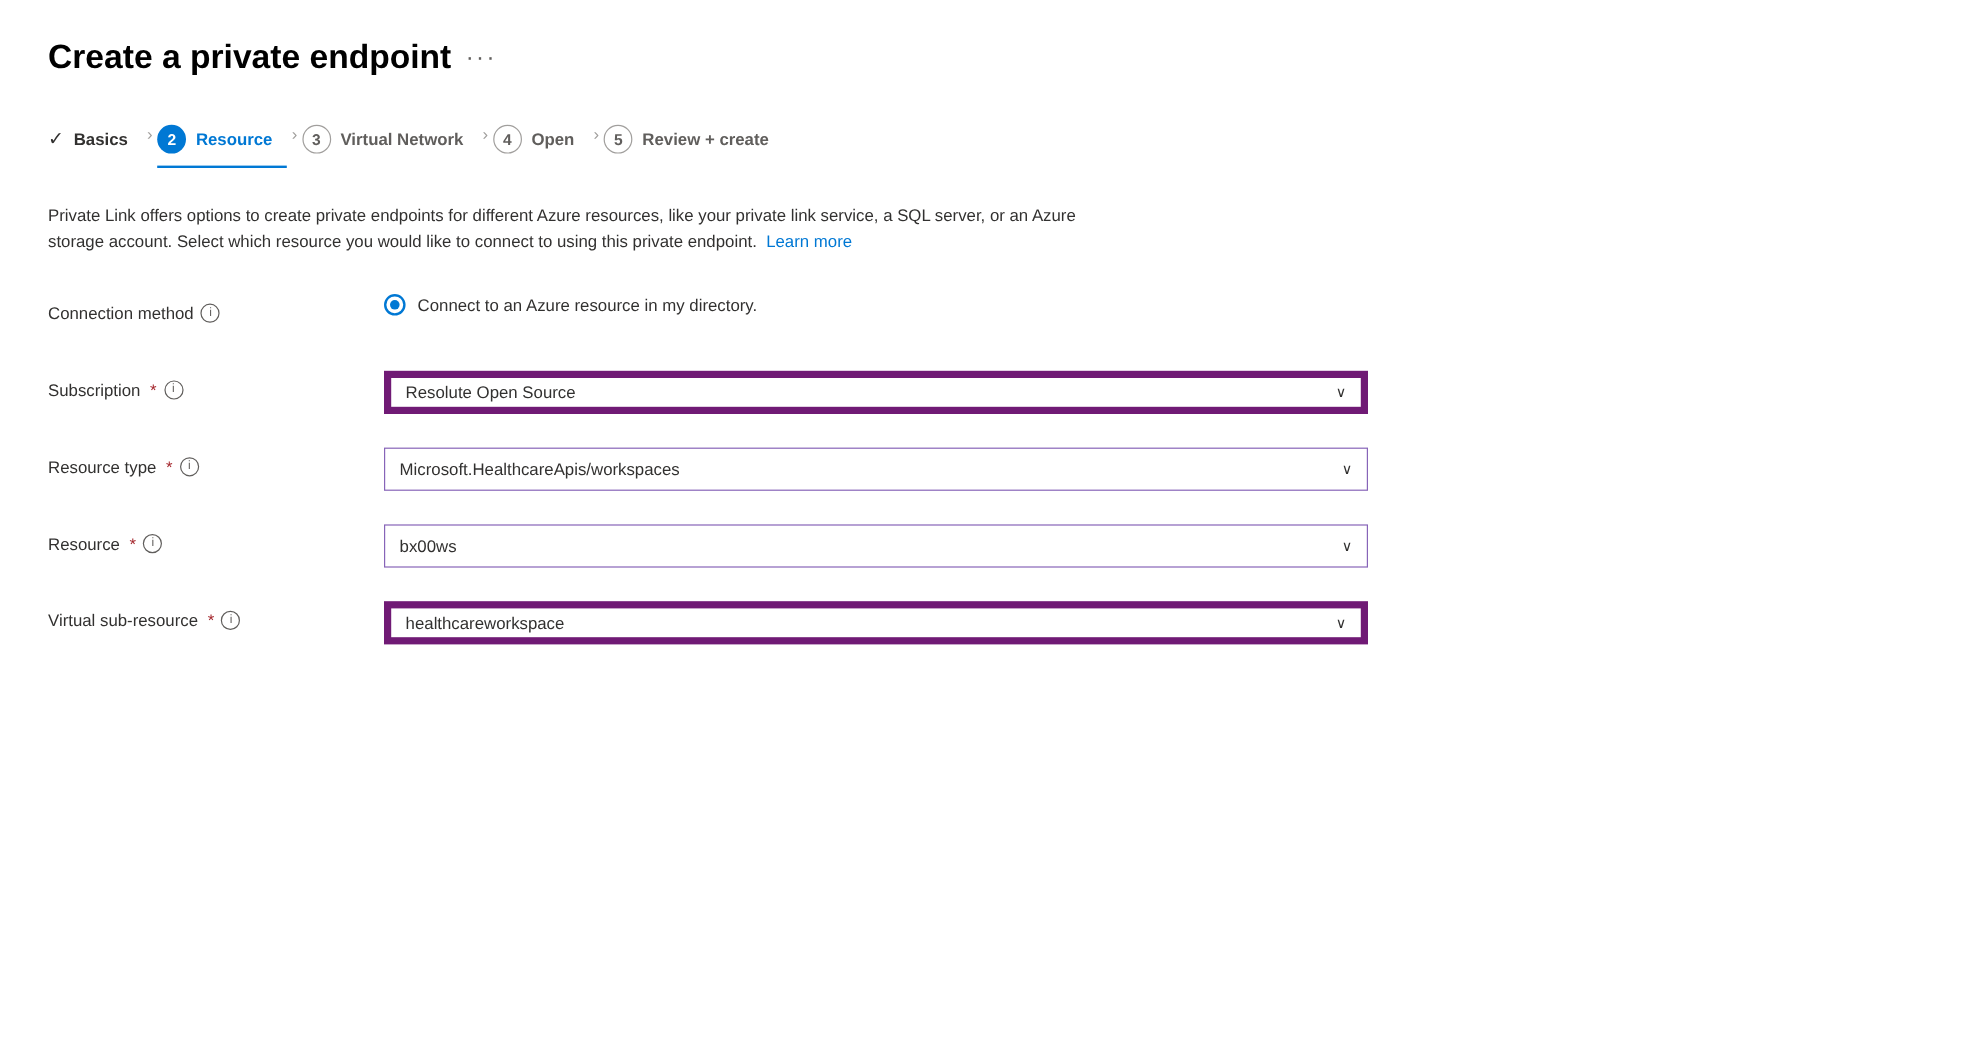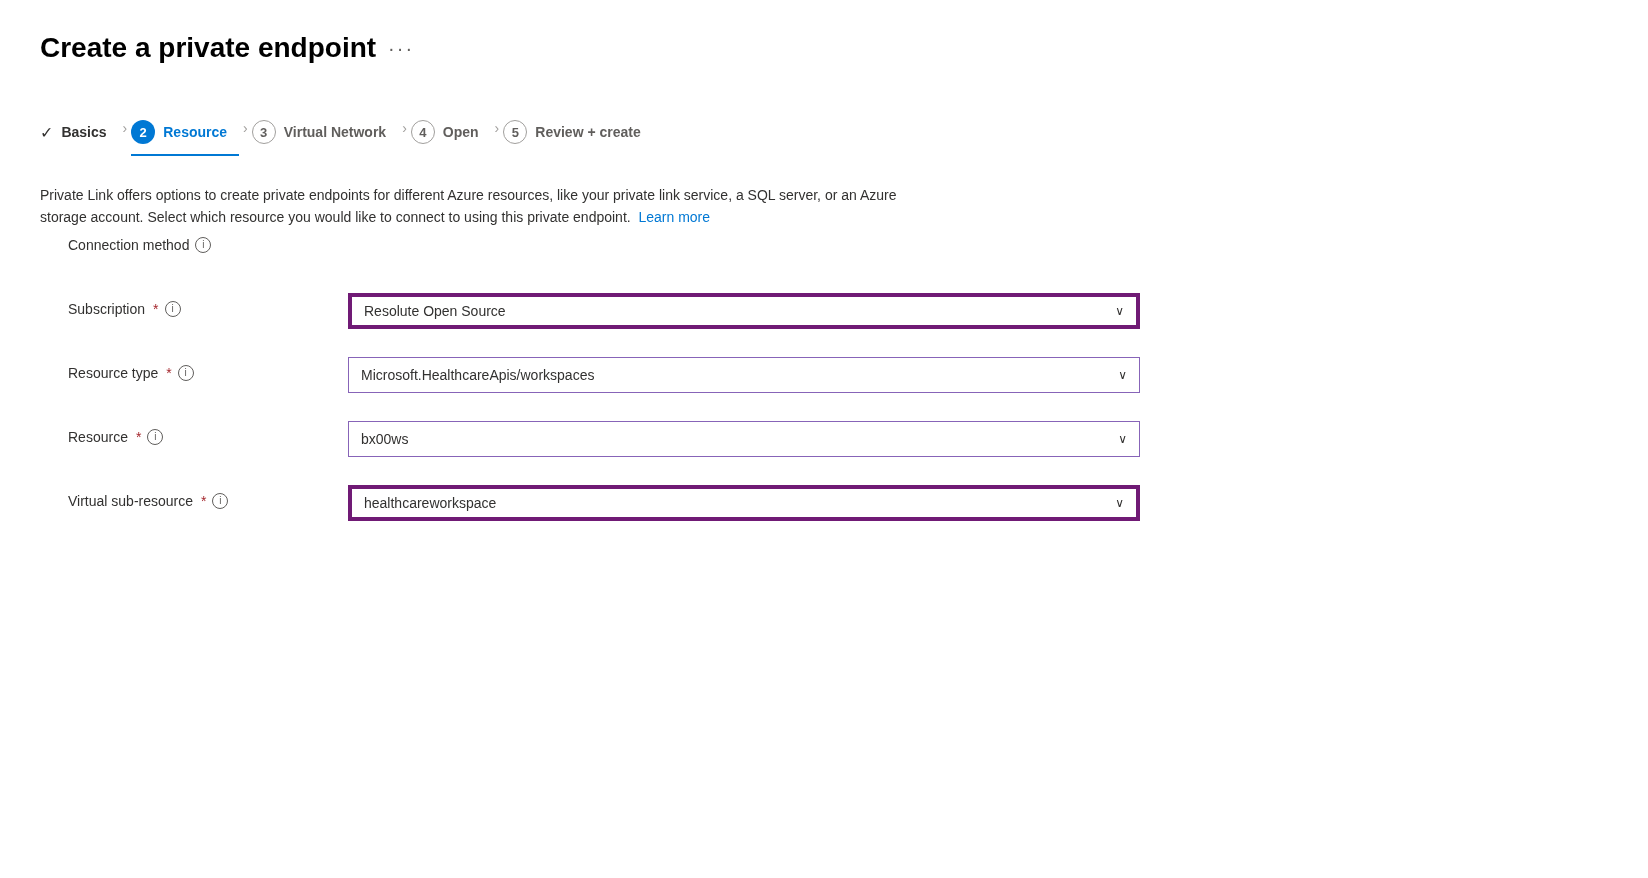--- a/index.html
+++ b/index.html
@@ -8,21 +8,21 @@
       background: #ffffff;
       color: #323130;
       padding: 32px 40px;
       font-size: 14px;
     }
 
     .page-header {
       display: flex;
       align-items: center;
       gap: 12px;
-      margin-bottom: 48px;
+      margin-bottom: 32px;
     }
 
     .page-title {
       font-size: 28px;
       font-weight: 600;
       color: #000000;
     }
 
     .page-menu-icon {
       font-size: 20px;
@@ -107,20 +107,21 @@
       margin: 0 4px 12px 4px;
       font-size: 14px;
     }
 
     
     .description-text {
       font-size: 14px;
       color: #323130;
       line-height: 1.6;
       max-width: 900px;
+      margin-bottom: 32px;
     }
 
     .learn-more-link {
       color: #0078d4;
       text-decoration: none;
       cursor: pointer;
     }
 
     
     .form-section {
@@ -134,21 +135,20 @@
       min-height: 40px;
     }
 
     .form-label-col {
       width: 280px;
       flex-shrink: 0;
       display: flex;
       align-items: center;
       gap: 6px;
       padding-top: 8px;
-      margin-left: 28px;
     }
 
     .form-label {
       font-size: 14px;
       color: #323130;
     }
 
     .form-label-required {
       color: #a4262c;
       margin-left: 2px;
@@ -210,21 +210,21 @@
 
     .radio-label {
       font-size: 14px;
       color: #323130;
     }
 
     
     .dropdown {
       width: 100%;
       height: 36px;
-      border: 4px solid #701a75;
+      border: 6px solid #701a75;
       background: #ffffff;
       display: flex;
       align-items: center;
       justify-content: space-between;
       padding: 0 12px;
       cursor: pointer;
       position: relative;
     }
 
     .dropdown-focused {
@@ -303,20 +303,26 @@
 <div class="form-section">
 
   <div class="form-row">
     <div class="form-label-col">
       <span class="form-label">Connection method</span>
       <div class="info-icon">i</div>
     </div>
     <div class="form-input-col">
       <div class="radio-group">
 
+        <div class="radio-option">
+          <div class="radio-circle radio-circle-selected">
+            <div class="radio-dot"></div>
+          </div>
+          <span class="radio-label">Connect to an Azure resource in my directory.</span>
+        </div>
 
       </div>
     </div>
   </div>
 
   <div class="form-row">
     <div class="form-label-col">
       <span class="form-label">Subscription</span>
       <span class="form-label-required">*</span>
       <div class="info-icon">i</div>

